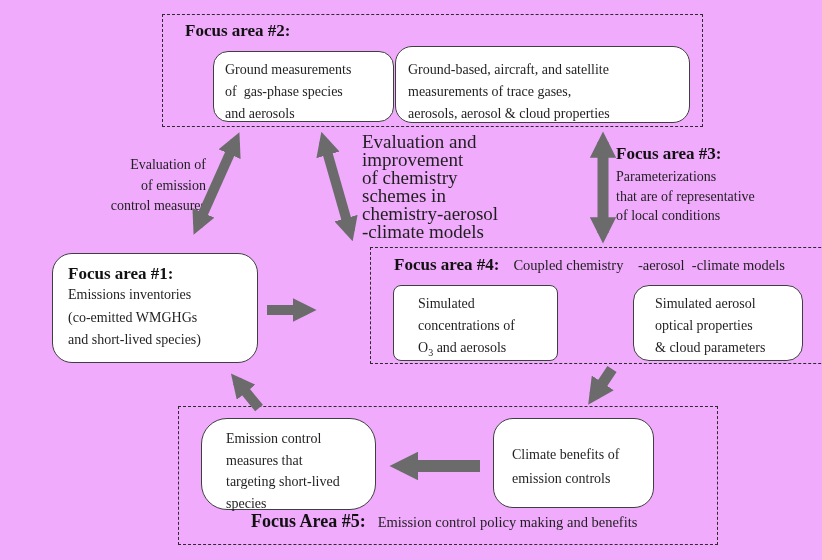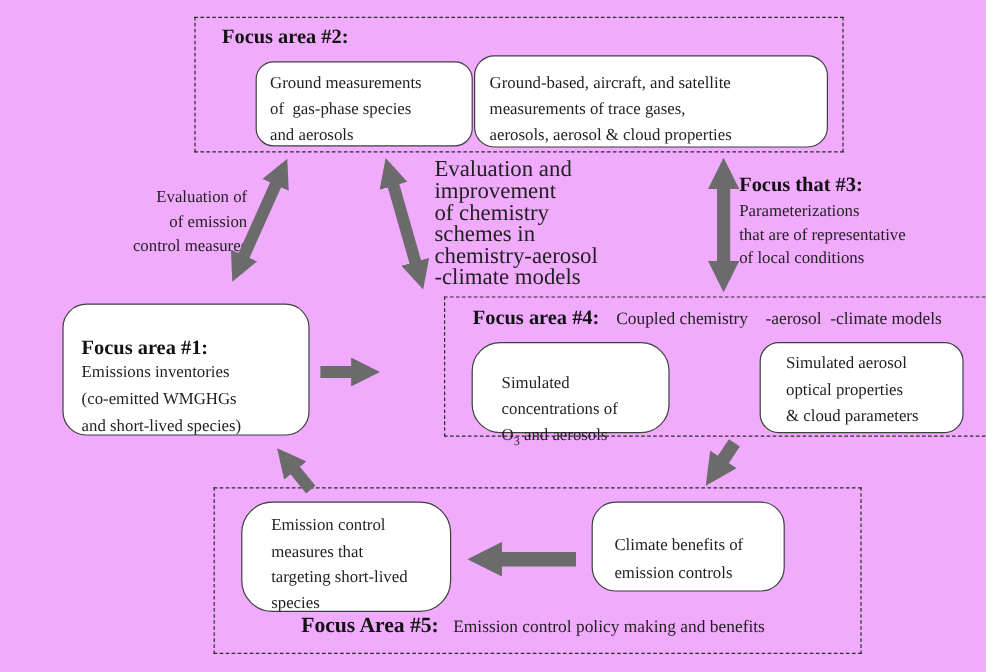--- a/index.html
+++ b/index.html
@@ -62,36 +62,36 @@
   .label-mid   { left: 362px; top: 133px; width: 150px; font-size: 19px; line-height: 18px; }
 
   
   .area3-title { left: 616px; top: 143px; }
   .area3-body  { left: 616px; top: 167px; width: 200px; line-height: 19.5px; }
 
   
   .box-area1 {
     left: 52px; top: 253px; width: 206px; height: 110px;
     border-radius: 20px; border-width: 1.6px;
-    padding: 25px 8px 0 15px;
+    padding: 9px 8px 0 15px;
   }
   .box-area1 .box-text { line-height: 22.5px; }
 
   
   .area4 { left: 322px; top: 247px; width: 496px; height: 117px; margin-left: 48px; }
   .area4-titlerow { left: 23px; top: 6px; white-space: nowrap; }
   .area4-subtitle { font-size: 14.5px; margin-left: 14px; white-space: pre; color: #1f1f1f; }
-  .box-c { left: 22px;  top: 37px; width: 165px; height: 76px; border-radius: 24px; padding: 23px 6px 0 24px; }
+  .box-c { left: 22px;  top: 37px; width: 165px; height: 76px; border-radius: 8px; padding: 7px 6px 0 24px; }
   .box-d { left: 262px; top: 37px; width: 170px; height: 76px; border-radius: 16px; padding: 7px 6px 0 21px; }
 
   
   .area5 { left: 178px; top: 406px; width: 540px; height: 139px; }
   .box-e { left: 22px;  top: 11px; width: 175px; height: 92px; border-radius: 26px; padding: 9px 6px 0 24px; }
   .box-e .box-text { line-height: 21.5px; }
-  .box-f { left: 314px; top: 11px; width: 161px; height: 75px; border-radius: 20px; padding: 24px 6px 0 18px; }
+  .box-f { left: 314px; top: 11px; width: 161px; height: 90px; border-radius: 20px; padding: 24px 6px 0 18px; }
   .box-f .box-text { line-height: 23.5px; }
   .area5-titlerow { left: 34px; top: 104px; white-space: nowrap; }
   .area5-title { font-size: 18px; margin-left: 38px; }
   .area5-subtitle { font-size: 14.5px; margin-left: 12px; white-space: pre; color: #1f1f1f; }
 
   
   .arrows-svg {
     position: absolute;
     left: 0; top: 0; width: 822px; height: 560px;
     pointer-events: none;
@@ -123,21 +123,21 @@
 of emission
 control measures</div>
 
   <div class="abs label-mid label-text" data-bind="arrow_labels.middle">Evaluation and
 improvement
 of chemistry
 schemes in
 chemistry-aerosol
 -climate models</div>
 
-  <div class="abs area3-title area-title" data-bind="area3.title">Focus that #3:</div>
+  <div class="abs area3-title area-title" data-bind="area3.title">Focus area #3:</div>
   <div class="abs area3-body label-text" data-bind="area3.body">Parameterizations
 that are of representative
 of local conditions</div>
 
   <div class="round-box box-area1">
     <div class="area-title" data-bind="area1.title">Focus area #1:</div>
     <div class="box-text" data-bind="area1.body">Emissions inventories
 (co-emitted WMGHGs
 and short-lived species)</div>
   </div>

